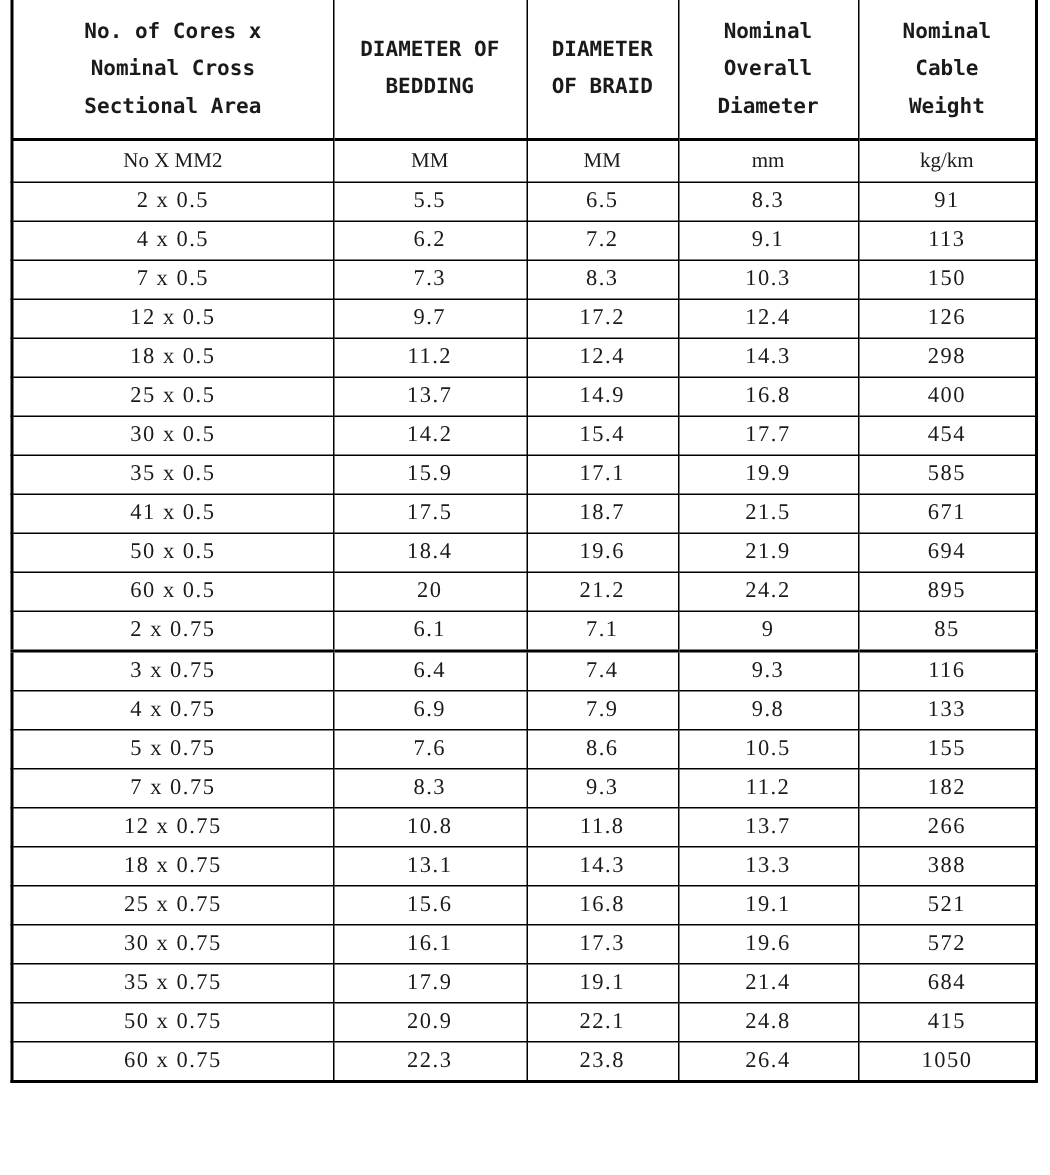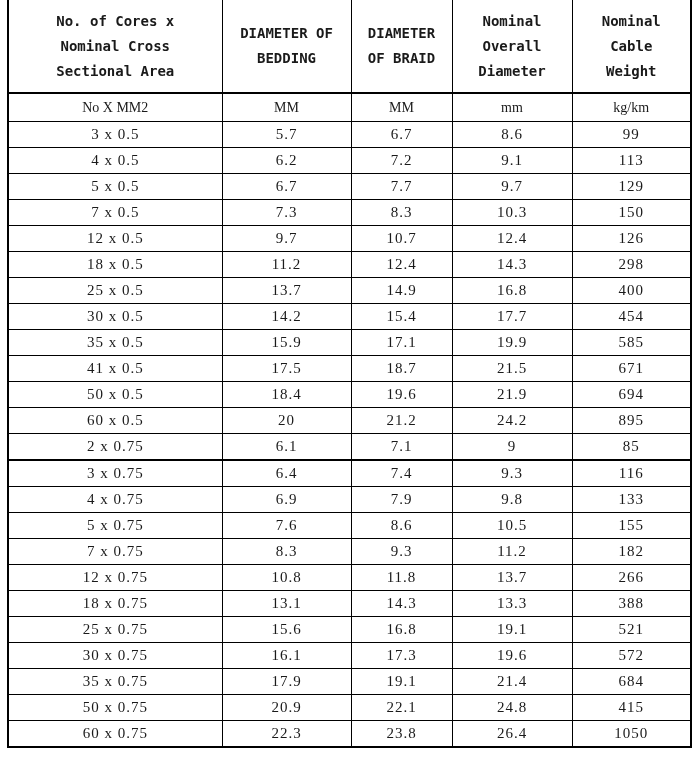--- a/index.html
+++ b/index.html
@@ -88,52 +88,45 @@
       </tr>
     </thead>
     <tbody id="tbody">
       <tr class="units">
         <td>No X MM2</td>
         <td>MM</td>
         <td>MM</td>
         <td>mm</td>
         <td>kg/km</td>
       </tr>
-        <tr class="row">
-          <td class="size">3 x 0.5</td>
-          <td>5.7</td>
-          <td>6.7</td>
-          <td>8.6</td>
-          <td>99</td>
+    <tr class="row">
+          <td class="size">2 x 0.5</td>
+          <td>5.5</td>
+          <td>6.5</td>
+          <td>8.3</td>
+          <td>91</td>
         </tr>
         <tr class="row">
           <td class="size">4 x 0.5</td>
           <td>6.2</td>
           <td>7.2</td>
           <td>9.1</td>
           <td>113</td>
         </tr>
         <tr class="row">
-          <td class="size">5 x 0.5</td>
-          <td>6.7</td>
-          <td>7.7</td>
-          <td>9.7</td>
-          <td>129</td>
-        </tr>
-        <tr class="row">
           <td class="size">7 x 0.5</td>
           <td>7.3</td>
           <td>8.3</td>
           <td>10.3</td>
           <td>150</td>
         </tr>
         <tr class="row">
           <td class="size">12 x 0.5</td>
           <td>9.7</td>
-          <td>10.7</td>
+          <td>17.2</td>
           <td>12.4</td>
           <td>126</td>
         </tr>
         <tr class="row">
           <td class="size">18 x 0.5</td>
           <td>11.2</td>
           <td>12.4</td>
           <td>14.3</td>
           <td>298</td>
         </tr>

